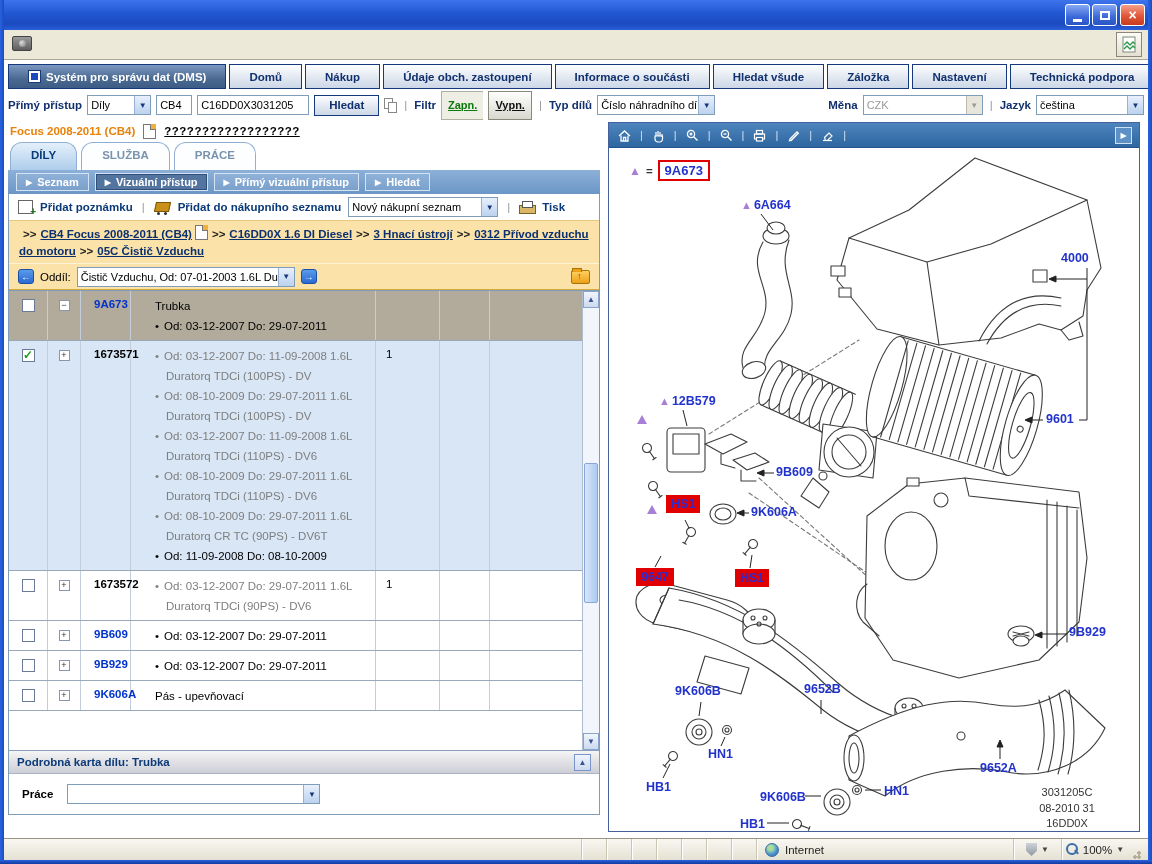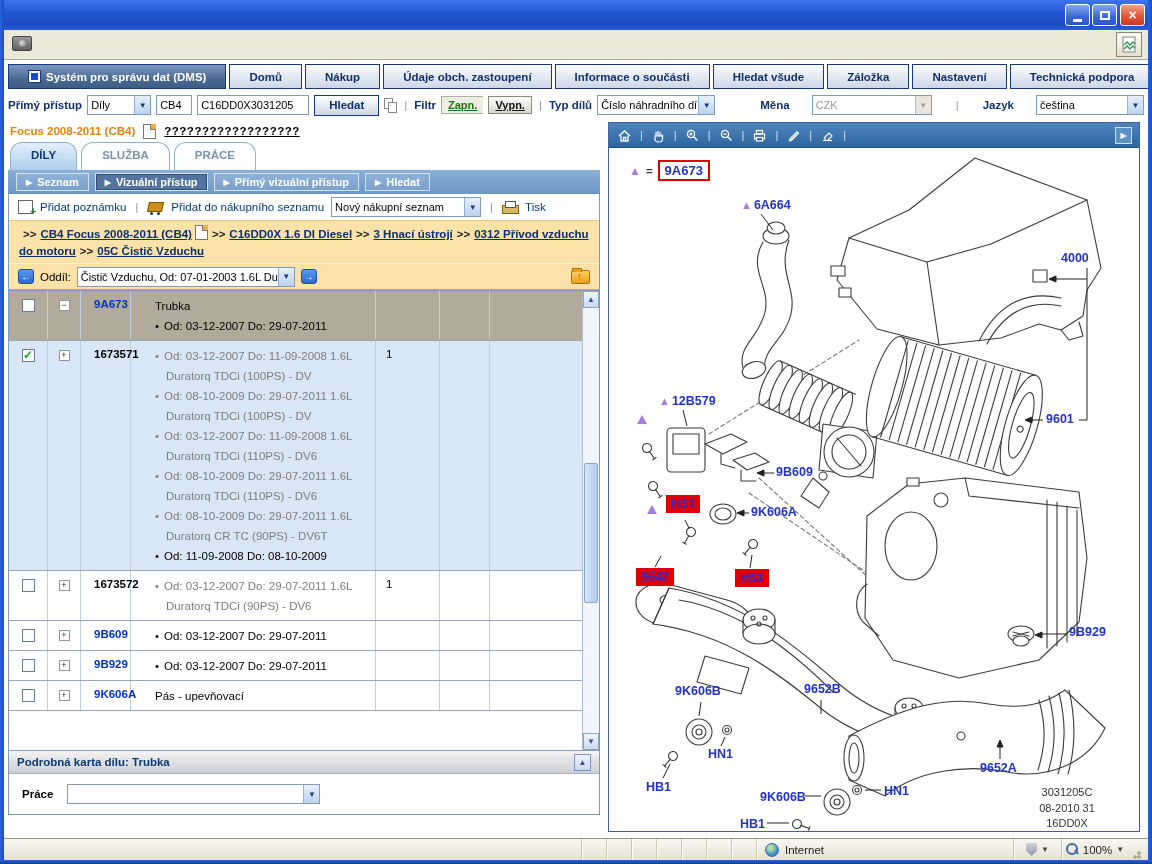--- a/index.html
+++ b/index.html
@@ -45,24 +45,24 @@
   .xselect .arrowbox { width:16px; height:100%; background:linear-gradient(#e8f0fc,#bcd2ee); border-left:1px solid #9ab0d0;
     color:#16387c; font-size:8px; display:flex; align-items:center; justify-content:center; flex:none; }
   .xselect.disabled .stext { color:#9a9a9a; }
   .xselect.disabled .arrowbox { background:#e8e6dc; color:#9a9a9a; border-left-color:#c0bcac; }
   .hledatbtn { height:21px; border:1px solid #16387c; background:linear-gradient(#fdfeff,#e2e8f1 55%,#ccd7e6);
     color:#10306e; font-weight:bold; font-size:11.5px; padding:0 14px; display:flex; align-items:center; }
   .copyic { width:13px; height:15px; position:relative; }
   .copyic i { position:absolute; width:9px; height:11px; background:#fff; border:1px solid #888; }
   .copyic i:first-child { left:0; top:0; } .copyic i:last-child { left:4px; top:4px; }
   .vsep { color:#999; padding:0 2px; }
-  .togglebtn { height:18px; padding:0 6px; display:flex; align-items:center; font-weight:bold; text-decoration:underline; font-size:11px; }
+  .togglebtn { height:29px; padding:0 6px; display:flex; align-items:center; font-weight:bold; text-decoration:underline; font-size:11px; }
   .tg-on  { color:#0a7a0a; background:#eeeee4; border:1px solid #b0b0a0; border-right:none; }
   .tg-off { color:#111; background:linear-gradient(#fefefe,#d8d8d0); border:1px solid #8a8a7a; }
-  .rightgrp { margin-left:auto; display:flex; align-items:center; gap:22px; }
+  .rightgrp { margin-left:auto; display:flex; align-items:center; gap:5px; }
 
   
   .vehline { position:absolute; left:10px; top:122px; width:590px; height:18px; display:flex; align-items:center; gap:8px; }
   .vehname { color:#e8820a; font-weight:bold; }
   .docic { width:13px; height:15px; background:#fff; border:1px solid #777; position:relative; }
   .docic::after { content:""; position:absolute; right:-1px; top:-1px; width:5px; height:5px; background:#f0b040; border-left:1px solid #777; border-bottom:1px solid #777; }
   .veh-link { color:#000; font-weight:bold; text-decoration:underline; letter-spacing:0.5px; }
 
   .tabs { position:absolute; left:10px; top:142px; height:28px; display:flex; gap:4px; }
   .tab { padding:6px 20px 0 20px; border:1px solid #8fb0d4; border-bottom:none; border-radius:12px 12px 0 0;
@@ -71,21 +71,21 @@
 
   .viewbar { position:absolute; left:8px; top:170px; width:592px; height:24px; background:linear-gradient(#8cb0d8,#6b96c6);
     display:flex; align-items:center; gap:6px; padding-left:8px; }
   .viewbtn { color:#fff; font-weight:bold; font-size:11px; border:1px solid #d5e2f1; padding:2px 9px;
     display:flex; align-items:center; gap:5px; background:rgba(255,255,255,0.07); white-space:nowrap; }
   .viewbtn .tri { font-size:8px; }
   .viewbtn.active { background:#53749f; box-shadow: inset 0 0 0 1px #2f4f78; }
 
   .leftbox { position:absolute; left:8px; top:194px; width:592px; border:1px solid #7f9db9; border-top:none; background:#fff; }
   .actionsrow { height:26px; display:flex; align-items:center; gap:7px; padding:0 9px; background:#fff; }
-  .act-label { color:#0b3a78; font-weight:normal; white-space:nowrap; }
+  .act-label { color:#0b3a78; font-weight:bold; white-space:nowrap; }
   .noteic { width:15px; height:14px; background:#fff; border:1px solid #666; position:relative; }
   .noteic::after { content:"+"; position:absolute; right:-4px; bottom:-4px; color:#1a7a1a; font-weight:bold; font-size:10px; }
   .cartic { width:17px; height:13px; position:relative; }
   .cartic::before { content:""; position:absolute; left:1px; top:1px; width:13px; height:8px; background:#c89018; border:1px solid #7a5808; transform:skewX(-12deg); }
   .cartic::after { content:""; position:absolute; left:3px; bottom:-1px; width:3px; height:3px; border-radius:50%; background:#333; box-shadow:7px 0 0 #333; }
   .printic { width:16px; height:13px; position:relative; }
   .printic::before { content:""; position:absolute; left:0; top:4px; width:15px; height:7px; background:#d8b868; border:1px solid #7a6020; }
   .printic::after { content:""; position:absolute; left:3px; top:0; width:9px; height:5px; background:#fff; border:1px solid #555; }
 
   .breadcrumb { background:#fbe2a9; padding:4px 10px 3px 10px; font-weight:bold; line-height:17px; border-top:1px solid #e8c87c; }

